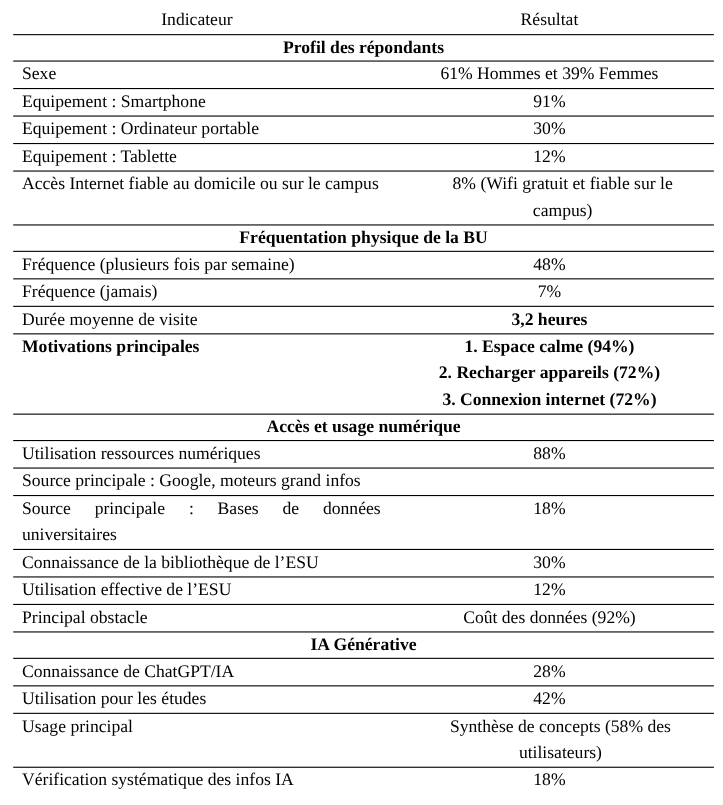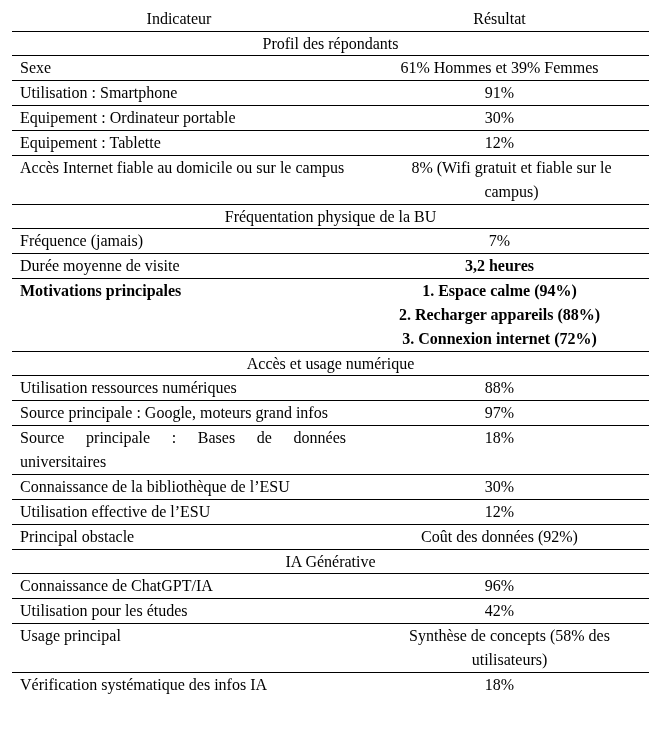--- a/index.html
+++ b/index.html
@@ -31,21 +31,21 @@
       align-items: flex-end;
     }
     .row.header {
       height: 25px;
       align-items: center;
     }
     .row.section {
       height: 24px;
       justify-content: center;
       align-items: center;
-      font-weight: normal;
+      font-weight: bold;
     }
     .cell {
       line-height: 24px;
       box-sizing: border-box;
     }
     .cell.left {
       width: 338px;
       padding-left: 8px;
       padding-right: 4px;
       text-align: justify;
@@ -78,64 +78,67 @@
     <div class="cell right">Résultat</div>
   </div>
 
   <div class="row section">Profil des répondants</div>
 
   <div class="row">
     <div class="cell left">Sexe</div>
     <div class="cell right">61% Hommes et 39% Femmes</div>
   </div>
   <div class="row">
-    <div class="cell left">Utilisation : Smartphone</div>
+    <div class="cell left">Equipement : Smartphone</div>
     <div class="cell right">91%</div>
   </div>
   <div class="row">
     <div class="cell left">Equipement : Ordinateur portable</div>
     <div class="cell right">30%</div>
   </div>
   <div class="row">
     <div class="cell left">Equipement : Tablette</div>
     <div class="cell right">12%</div>
   </div>
   <div class="row">
     <div class="cell left">Accès Internet fiable au domicile ou sur le campus</div>
     <div class="cell right" style="padding: 0 16px 0 40px;">8% (Wifi gratuit et fiable sur le campus)</div>
   </div>
 
   <div class="row section">Fréquentation physique de la BU</div>
 
   <div class="row">
+    <div class="cell left">Fréquence (plusieurs fois par semaine)</div>
+    <div class="cell right">48%</div>
+  </div>
+  <div class="row">
     <div class="cell left">Fréquence (jamais)</div>
     <div class="cell right">7%</div>
   </div>
   <div class="row">
     <div class="cell left">Durée moyenne de visite</div>
     <div class="cell right bold">3,2 heures</div>
   </div>
   <div class="row">
     <div class="cell left bold">Motivations principales</div>
     <div class="cell right">
       <span class="multi-line">1. Espace calme (94%)</span>
-      <span class="multi-line">2. Recharger appareils (88%)</span>
+      <span class="multi-line">2. Recharger appareils (72%)</span>
       <span class="multi-line">3. Connexion internet (72%)</span>
     </div>
   </div>
 
   <div class="row section">Accès et usage numérique</div>
 
   <div class="row">
     <div class="cell left">Utilisation ressources numériques</div>
     <div class="cell right">88%</div>
   </div>
   <div class="row">
     <div class="cell left">Source principale : Google, moteurs grand infos</div>
-    <div class="cell right">97%</div>
   </div>
   <div class="row">
     <div class="cell left">Source principale : Bases de données universitaires</div>
     <div class="cell right">18%</div>
   </div>
   <div class="row">
     <div class="cell left">Connaissance de la bibliothèque de l’ESU</div>
     <div class="cell right">30%</div>
   </div>
   <div class="row">
@@ -144,21 +147,21 @@
   </div>
   <div class="row">
     <div class="cell left">Principal obstacle</div>
     <div class="cell right">Coût des données (92%)</div>
   </div>
 
   <div class="row section">IA Générative</div>
 
   <div class="row">
     <div class="cell left">Connaissance de ChatGPT/IA</div>
-    <div class="cell right">96%</div>
+    <div class="cell right">28%</div>
   </div>
   <div class="row">
     <div class="cell left">Utilisation pour les études</div>
     <div class="cell right">42%</div>
   </div>
   <div class="row">
     <div class="cell left">Usage principal</div>
     <div class="cell right" style="padding: 0 20px 0 40px;">Synthèse de concepts (58% des utilisateurs)</div>
   </div>
   <div class="row last">

